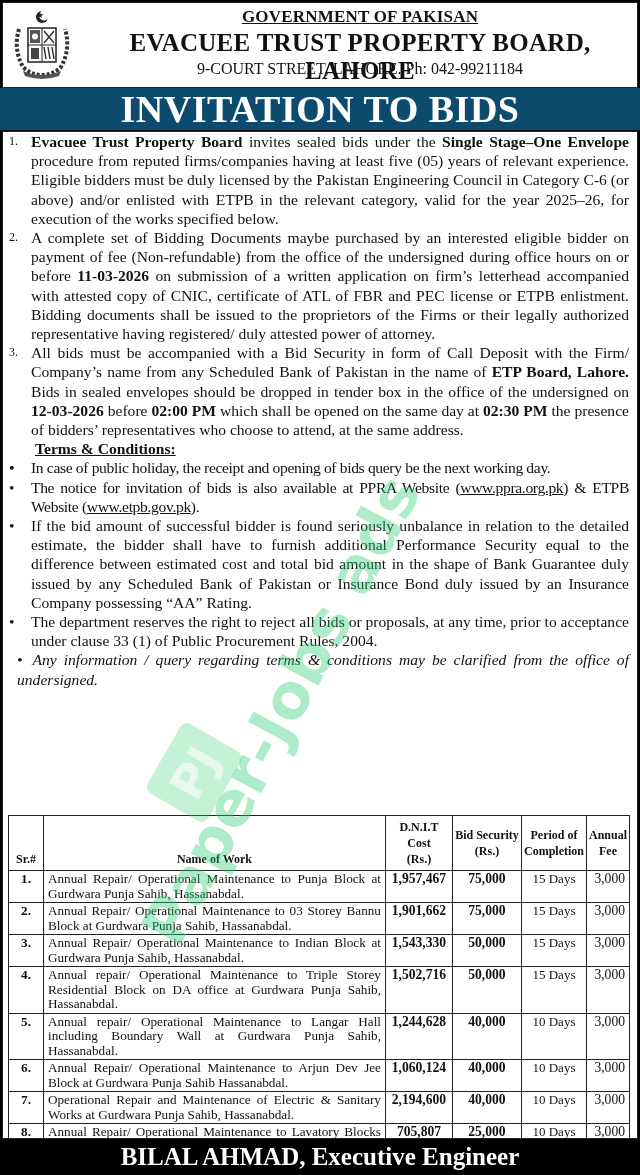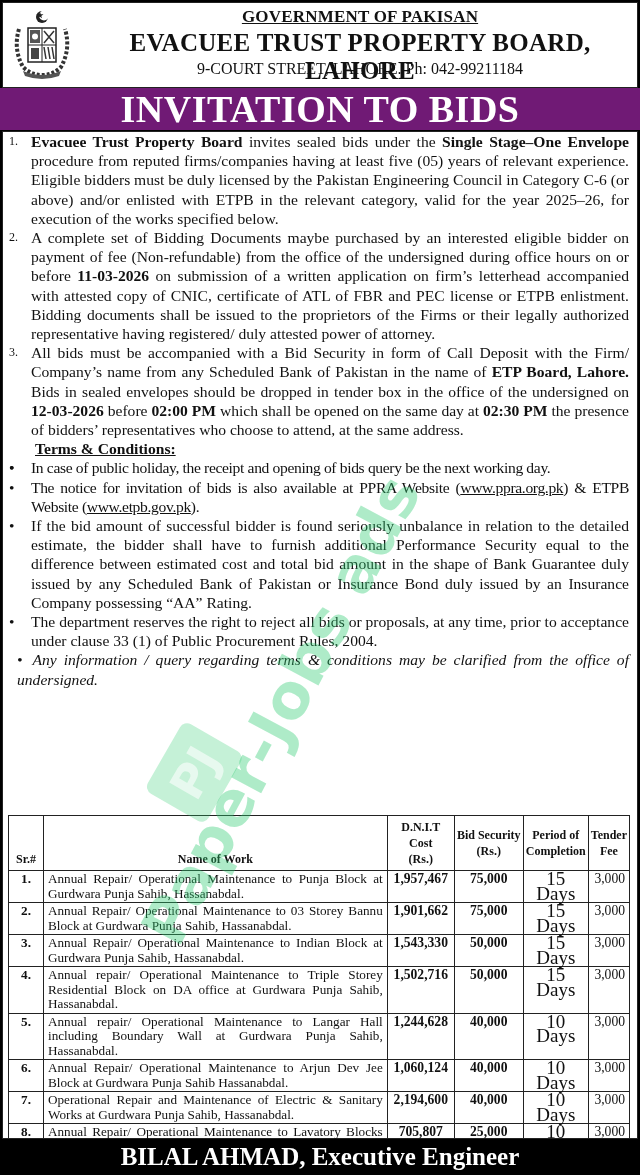--- a/index.html
+++ b/index.html
@@ -3,21 +3,21 @@
 <meta charset="utf-8">
 <style>
   html, body { margin: 0; padding: 0; background: #000; }
   body { width: 640px; height: 1175px; position: relative; overflow: hidden; font-family: "Liberation Serif", serif; color: #111; }
   .page { position: absolute; left: 0; top: 0; width: 640px; height: 1175px; background: #000; }
   .header-box { position: absolute; left: 2px; top: 2px; width: 634px; height: 84px; background: #fff; border: 1px solid #222; }
   .emblem { position: absolute; left: 8px; top: 6px; width: 62px; height: 72px; }
   .gov { position: absolute; left: 80px; right: 0; top: 4px; text-align: center; font-weight: bold; font-size: 17px; text-decoration: underline; letter-spacing: 0.2px; }
   .board { position: absolute; left: 80px; right: 0; top: 26px; text-align: center; font-weight: bold; font-size: 25px; letter-spacing: 0.3px; }
   .address { position: absolute; left: 80px; right: 0; top: 57px; text-align: center; font-weight: normal; font-size: 16px; }
-  .title-bar { position: absolute; left: 0; top: 88px; width: 640px; height: 42px; background: #701a75; color: #fff; text-align: center; font-weight: bold; font-size: 38px; line-height: 42px; letter-spacing: 0.5px; }
+  .title-bar { position: absolute; left: 0; top: 88px; width: 640px; height: 42px; background: #0c4a6e; color: #fff; text-align: center; font-weight: bold; font-size: 38px; line-height: 42px; letter-spacing: 0.5px; }
   .body-box { position: absolute; left: 2px; top: 131px; width: 634px; height: 1006px; background: #fff; border: 1px solid #222; }
   .content { position: absolute; left: 0; top: 0; width: 634px; font-size: 15.6px; line-height: 19.2px; }
   .para { position: relative; padding-left: 28px; padding-right: 8px; text-align: justify; }
   .para .num { position: absolute; left: 6px; top: 0; font-size: 12px; }
   .terms-title { padding-left: 32px; font-weight: bold; text-decoration: underline; }
   .bullet { position: relative; padding-left: 28px; padding-right: 8px; text-align: justify; }
   .bullet .dot { position: absolute; left: 6px; top: 0; }
   .bullet-last { padding-left: 14px; padding-right: 8px; text-align: justify; font-style: italic; }
   .bullet-last .dot { margin-right: 10px; }
   .tight { letter-spacing: -0.35px; }
@@ -28,21 +28,21 @@
   table.works th { font-weight: bold; font-size: 12px; vertical-align: middle; text-align: center; padding: 3px 2px; line-height: 16px; }
   th.c-sr { width: 30px; vertical-align: bottom !important; }
   th.c-name { vertical-align: bottom !important; }
   th.c-cost { width: 62px; }
   th.c-sec { width: 64px; }
   th.c-per { width: 60px; }
   th.c-fee { width: 32px; }
   td.sr { text-align: center; font-weight: bold; padding-top: 3px; }
   td.name { text-align: justify; padding-left: 8px; padding-right: 10px; }
   td.cost, td.sec { text-align: center; font-weight: bold; font-size: 13.6px; padding-top: 3px; }
-  td.per { text-align: center; font-size: 19px; padding-top: 3px; }
+  td.per { text-align: center; font-size: 13px; padding-top: 3px; }
   td.fee { text-align: right; font-size: 13.6px; padding-top: 3px; padding-right: 2px; }
   .footer-bar { position: absolute; left: 0; top: 1139px; width: 640px; height: 36px; background: #000; color: #fff; text-align: center; font-weight: bold; font-size: 25px; line-height: 36px; }
   .watermark { position: absolute; left: 0; top: 0; width: 640px; height: 1175px; pointer-events: none; }
 </style>
 </head>
 <body>
 
 <div class="page">
 
   <div class="header-box">
@@ -91,21 +91,21 @@
     </div>
 
     <table class="works">
       <thead>
         <tr>
           <th class="c-sr">Sr.#</th>
           <th class="c-name">Name of Work</th>
           <th class="c-cost"><span>D.N.I.T Cost</span><br><span>(Rs.)</span></th>
           <th class="c-sec"><span>Bid Security</span><br><span>(Rs.)</span></th>
           <th class="c-per"><span>Period of</span><br><span>Completion</span></th>
-          <th class="c-fee"><span>Tender</span><br><span>Fee</span></th>
+          <th class="c-fee"><span>Annual</span><br><span>Fee</span></th>
         </tr>
       </thead>
       <tbody id="work-rows">
           <tr>
             <td class="sr">1.</td>
             <td class="name">Annual Repair/ Operational Maintenance to Punja Block at Gurdwara Punja Sahib, Hassanabdal.</td>
             <td class="cost">1,957,467</td>
             <td class="sec">75,000</td>
             <td class="per">15 Days</td>
             <td class="fee">3,000</td>

